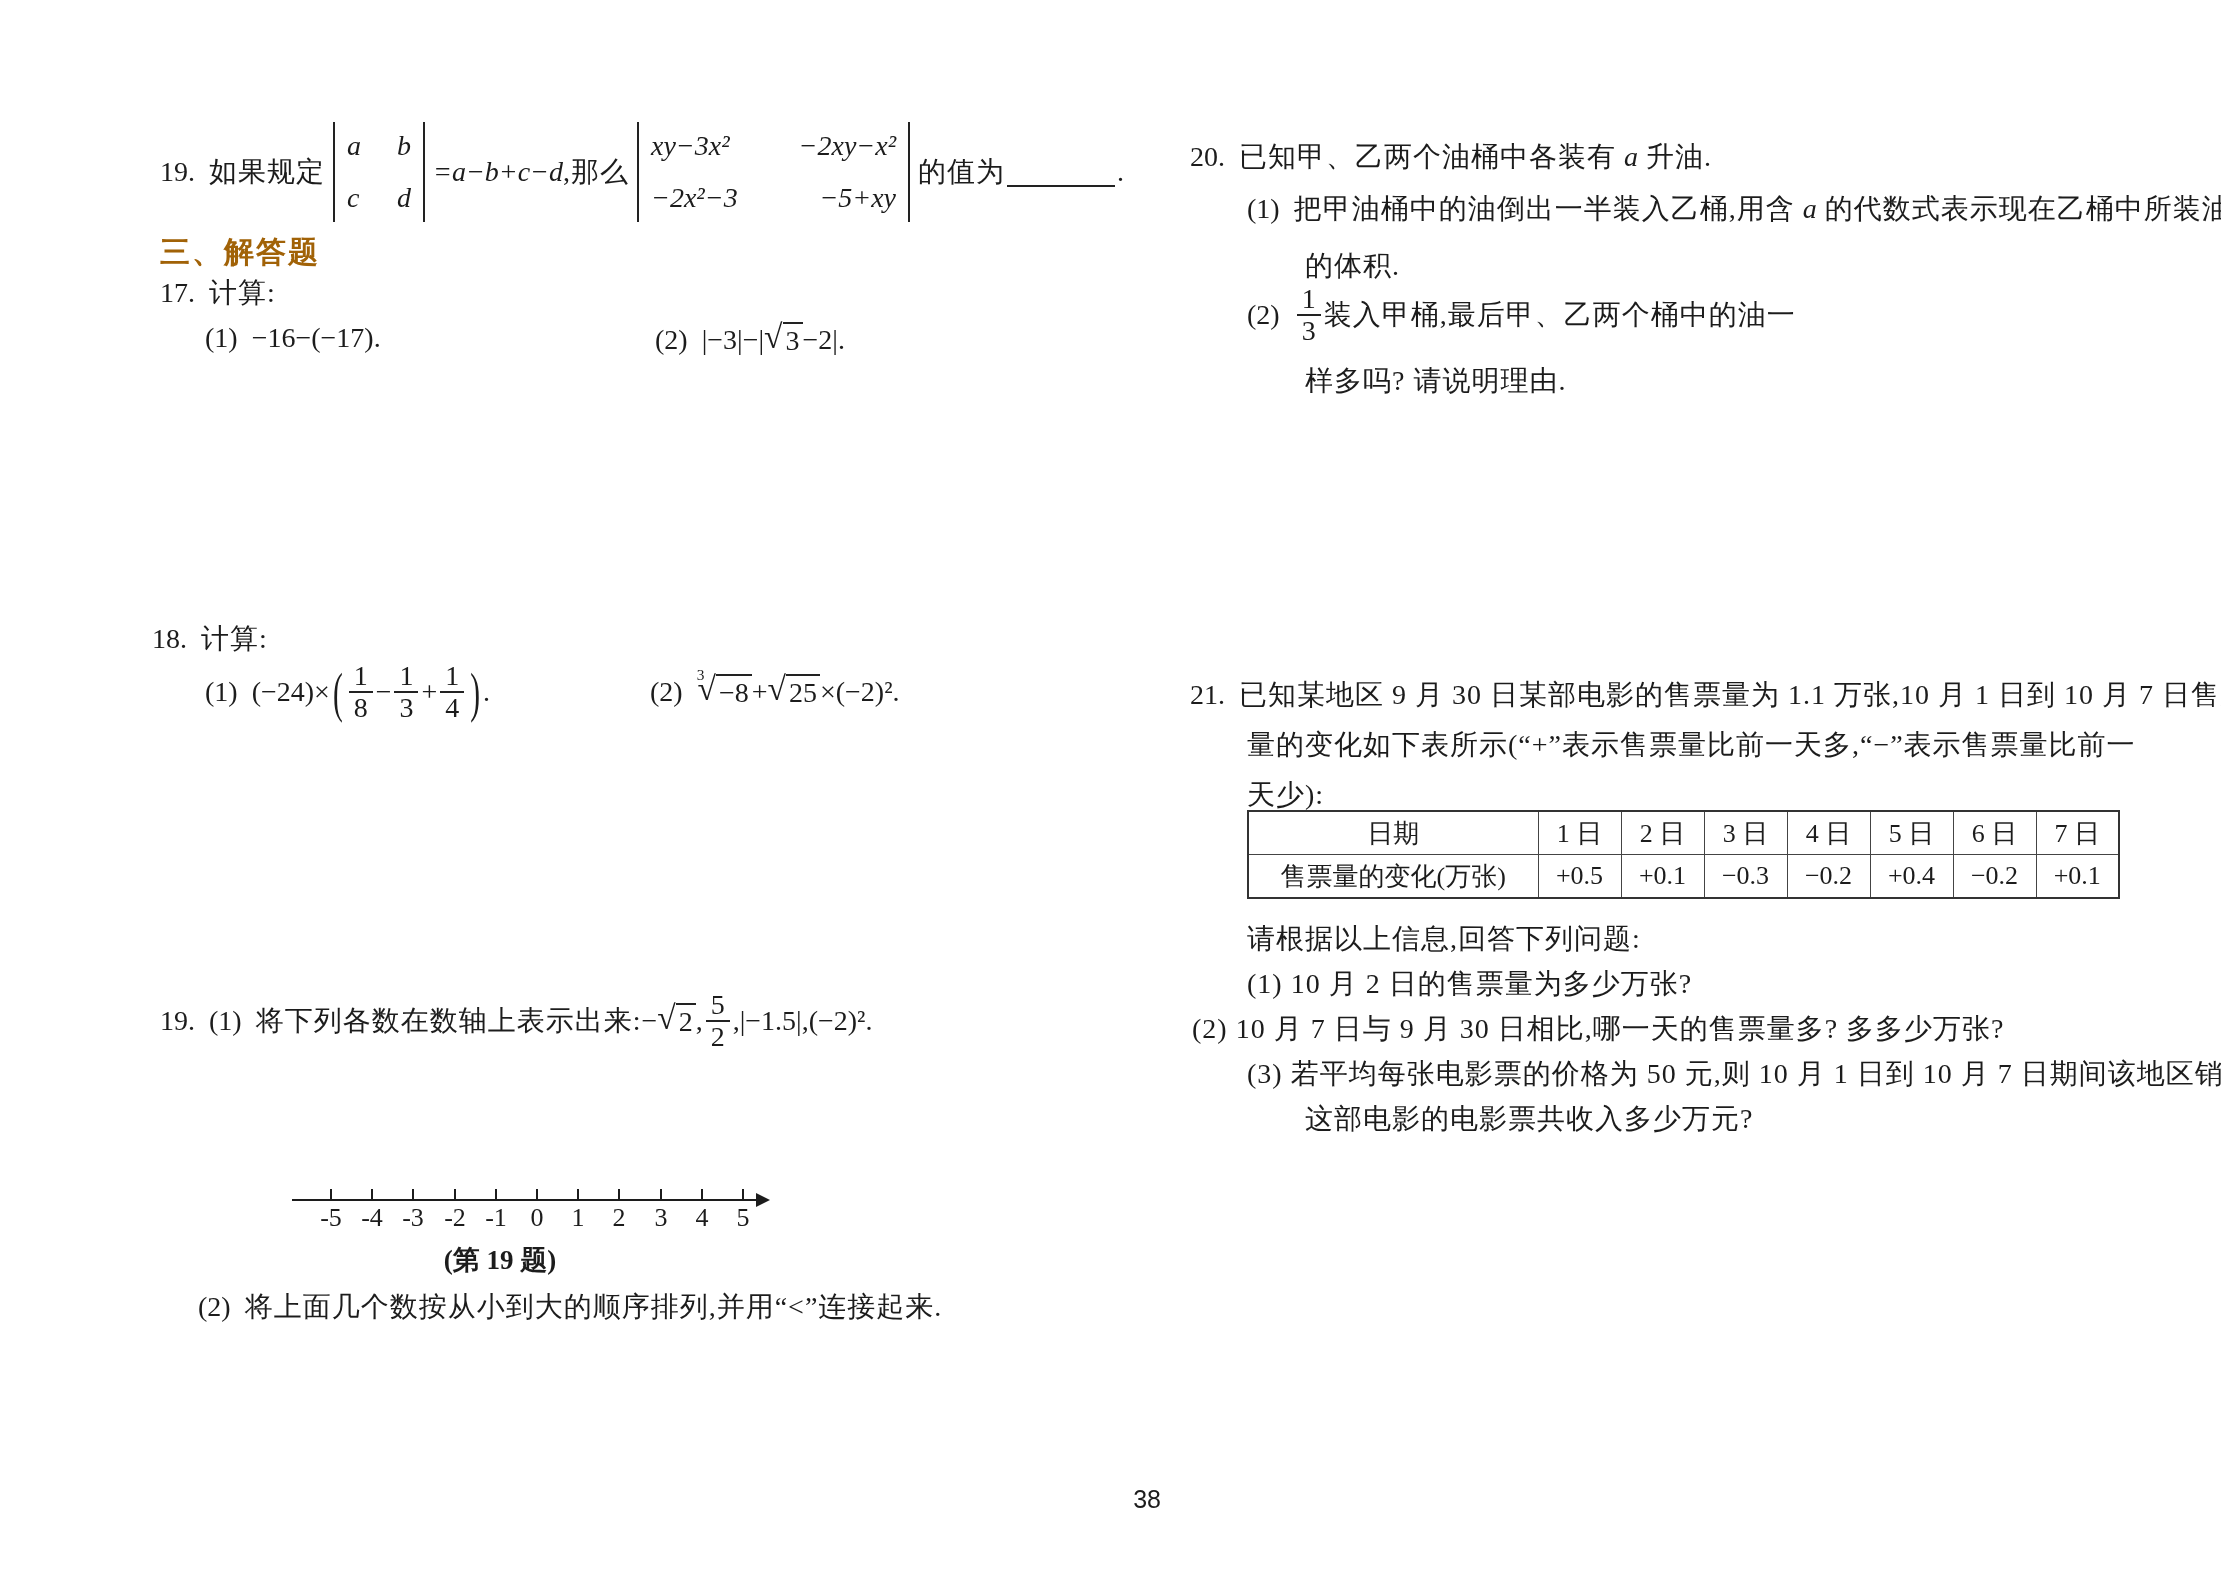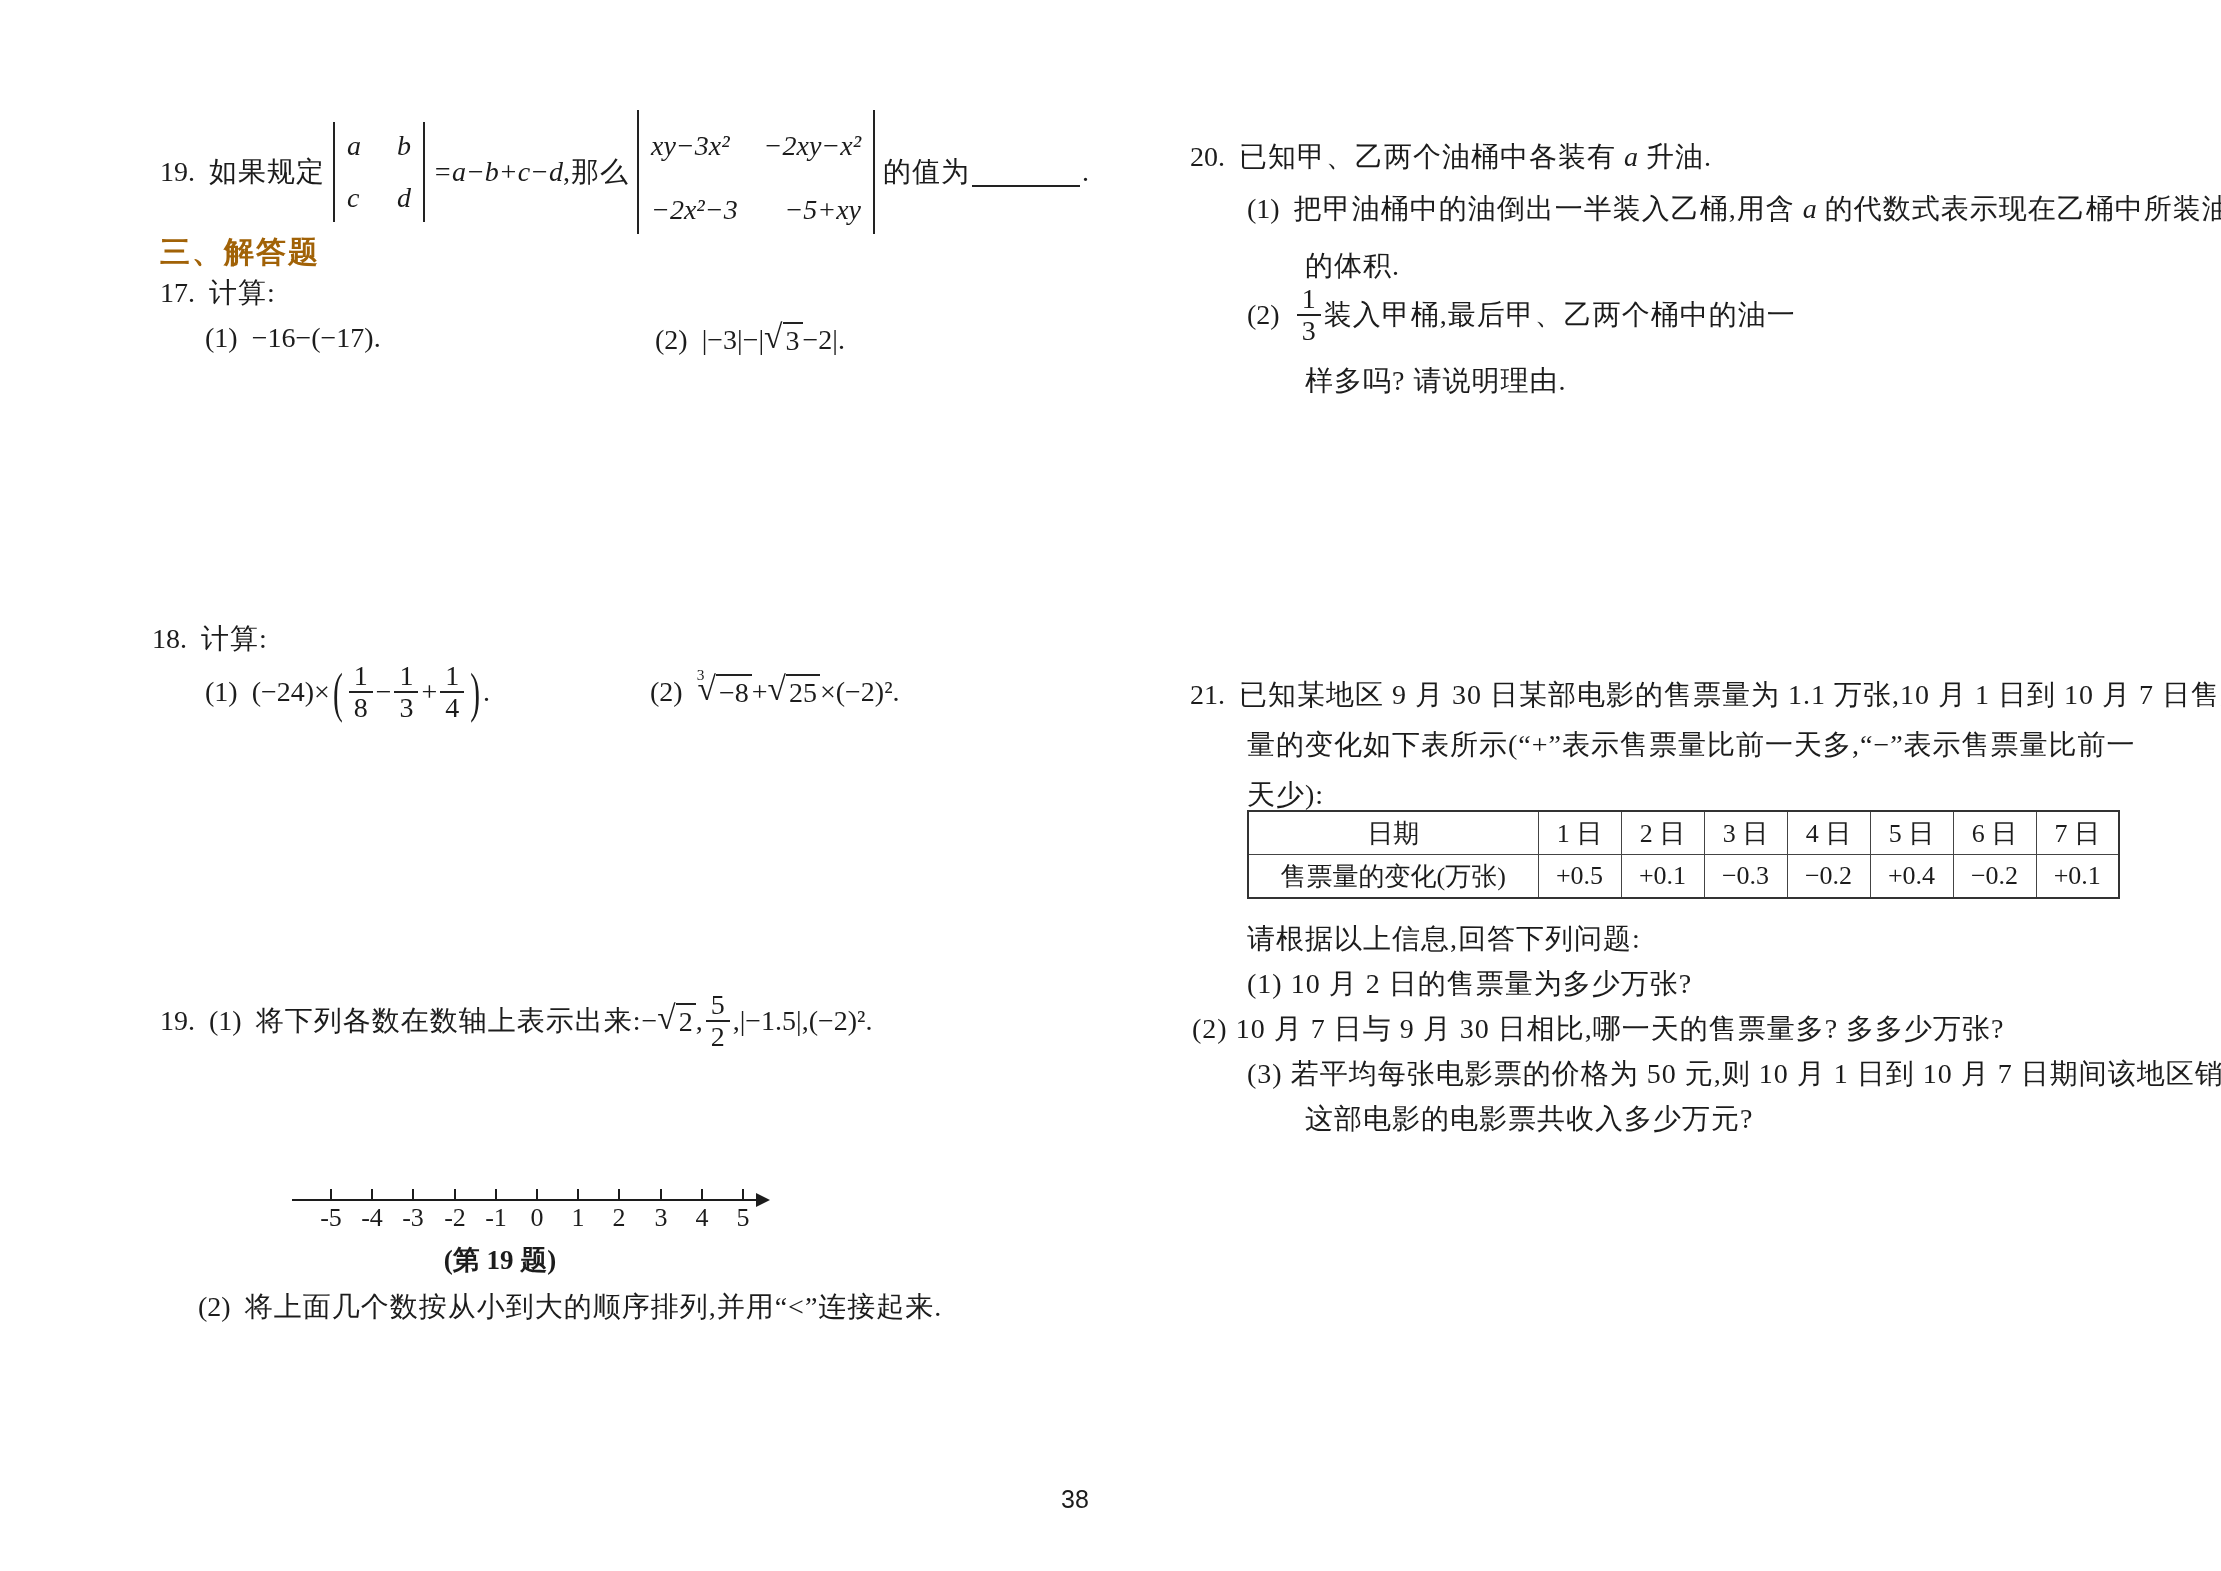--- a/index.html
+++ b/index.html
@@ -13,21 +13,21 @@
   .pnum{margin-right:14px;}
   .qnum{margin-right:14px;}
   .cjk{letter-spacing:1px;}
   .math{font-family:"Liberation Serif","DejaVu Serif",serif;}
   .var{font-style:italic;margin:0 8px;}
   
   .det{display:inline-flex;flex-direction:column;justify-content:center;
        border-left:2px solid #222;border-right:2px solid #222;
        padding:8px 12px;row-gap:20px;margin:0 8px;font-style:italic;}
   .det .dr{display:flex;justify-content:space-between;column-gap:36px;}
-  .det2 .dr{column-gap:34px;margin-top:12px;}
+  .det2 .dr{column-gap:69px;}
   
   .frac{display:inline-flex;flex-direction:column;align-items:center;
         line-height:1.08;vertical-align:middle;margin:0 3px;}
   .frac .fd{border-top:2px solid #222;}
   .frac .fn,.frac .fd{padding:0 5px;}
   
   .root{display:inline-flex;align-items:flex-start;}
   .rsym{font-size:1.2em;line-height:0.9;}
   .rad{border-top:2px solid #222;padding:0 3px;line-height:1.2;}
   .ridx{font-size:0.55em;position:relative;top:-0.55em;margin-right:-0.45em;}
@@ -41,21 +41,21 @@
   .nl-line{position:absolute;left:0;top:16px;width:466px;height:2px;background:#1c1c1c;}
   .nl-arrow{position:absolute;left:464px;top:10px;width:0;height:0;
             border-left:14px solid #1c1c1c;border-top:7px solid transparent;border-bottom:7px solid transparent;}
   .nl-tick{position:absolute;top:6px;width:2px;height:10px;background:#1c1c1c;}
   .nl-label{position:absolute;top:20px;transform:translateX(-50%);font-size:26px;}
   .caption{font-weight:700;font-size:27px;text-align:center;}
   
   table.sales{border-collapse:collapse;table-layout:fixed;width:872px;
               border:2px solid #333;font-size:26px;}
   table.sales td{border:1px solid #444;text-align:center;height:42px;padding:0 2px;}
-  .pageno{font-family:"Liberation Sans","DejaVu Sans",sans-serif;font-size:25px;text-align:left;}
+  .pageno{font-family:"Liberation Sans","DejaVu Sans",sans-serif;font-size:25px;text-align:right;}
 </style>
 </head>
 <body>
 
 <div class="abs row" style="left:160px;top:118px;height:108px;">
   <span class="pnum">19.</span>
   <span class="cjk">如果规定</span>
   <span class="det">
     <span class="dr">
         <span class="math">a</span>

